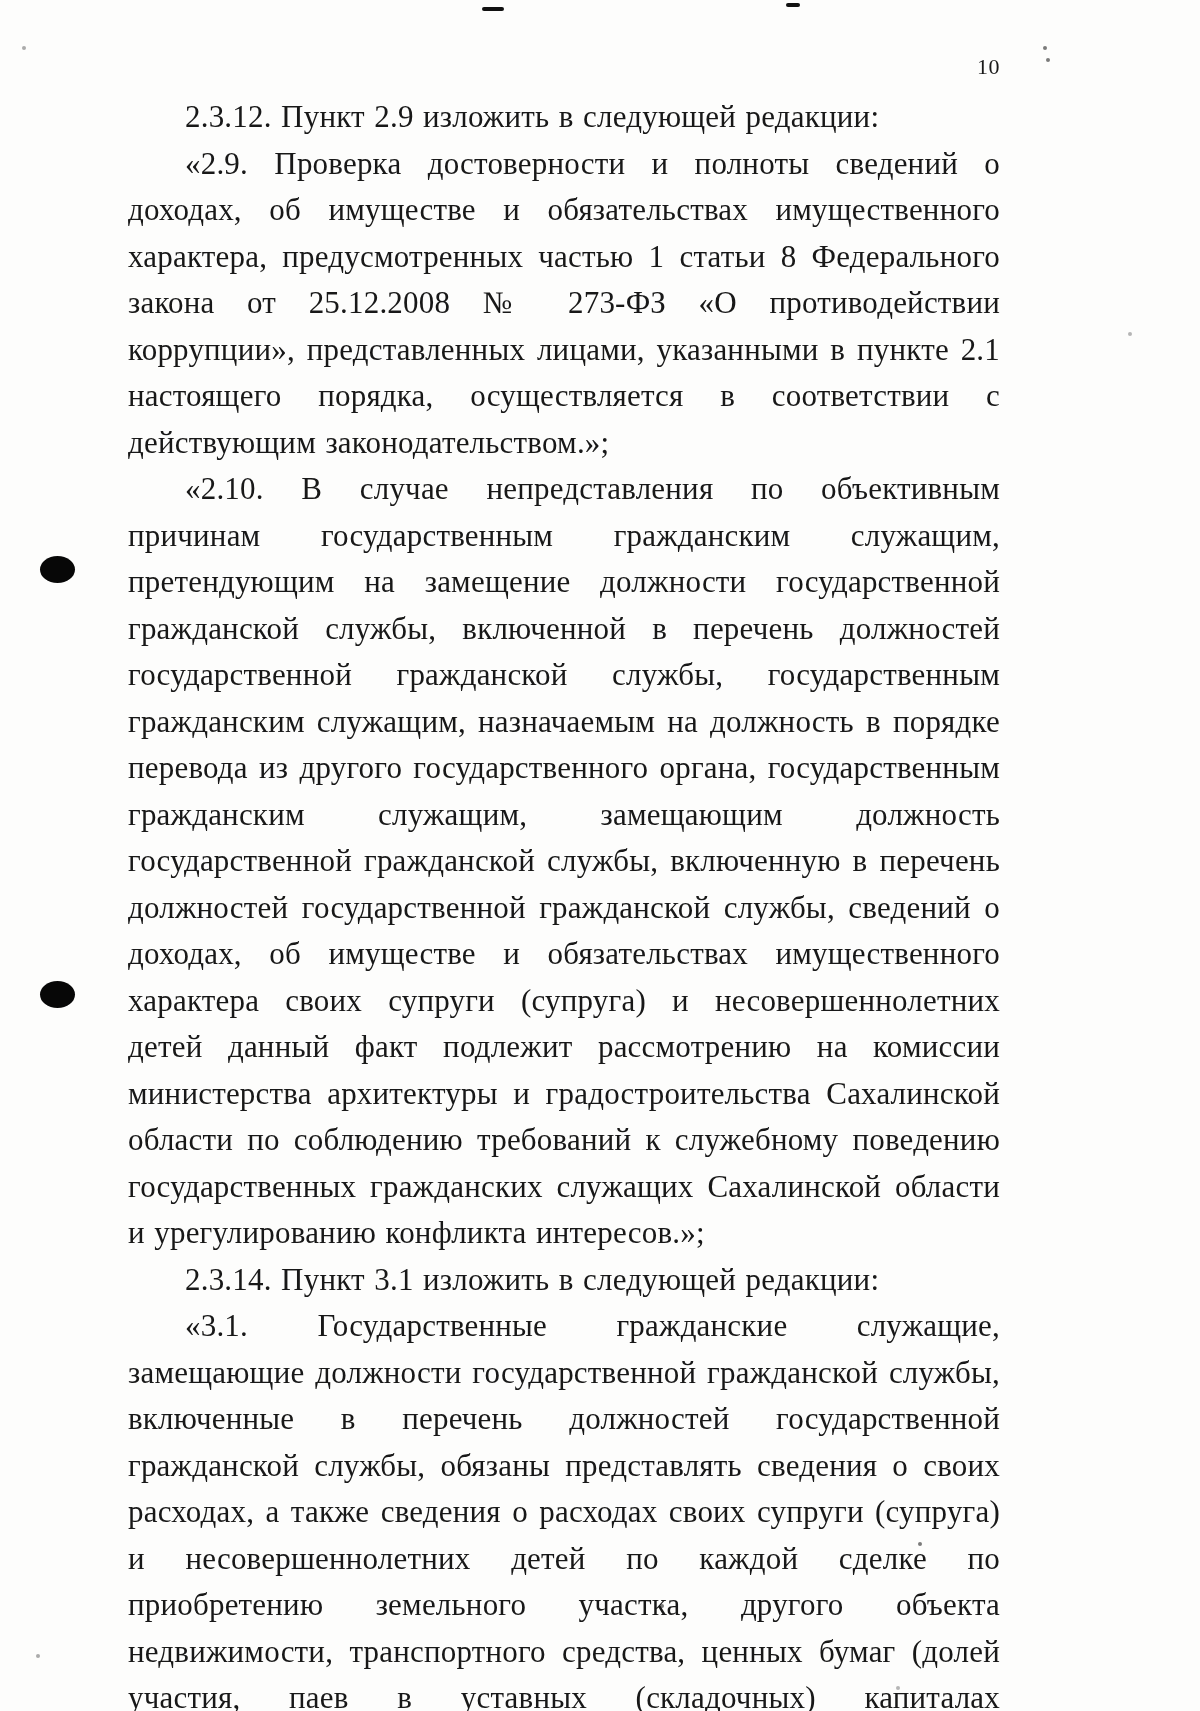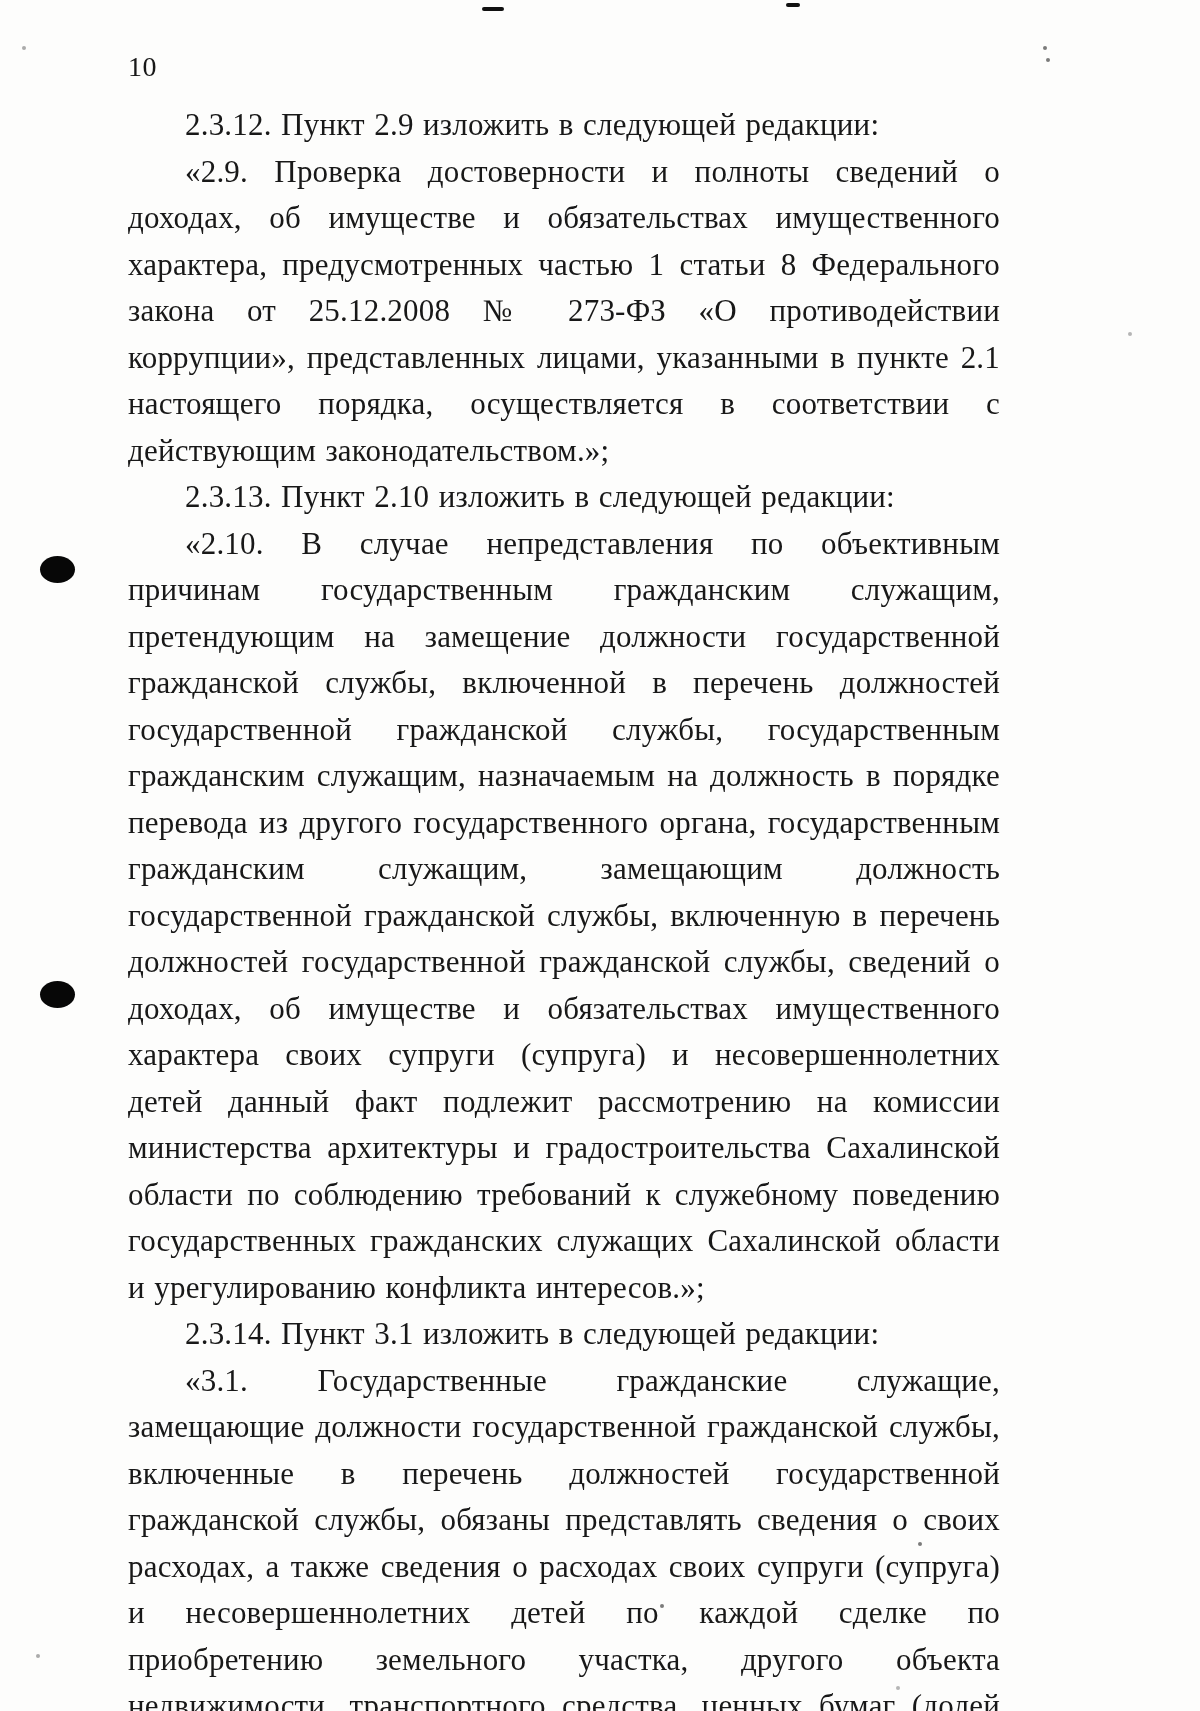--- a/index.html
+++ b/index.html
@@ -18,24 +18,24 @@
   }
 
   .sheet {
     position: absolute;
     inset: 0;
     background: #fdfdfc;
     padding: 52px 200px 0 128px;
   }
 
   .page-number {
-    text-align: left;
-    font-size: 28px;
+    text-align: right;
+    font-size: 22px;
     line-height: 30px;
-    margin-bottom: 20px;
+    margin-bottom: 12px;
     letter-spacing: 0.5px;
   }
 
   .content {
     font-size: 31px;
     line-height: 46.5px;
     text-align: justify;
     letter-spacing: 0.2px;
     word-spacing: 1.5px;
   }
@@ -95,19 +95,18 @@
   <div class="artifact speck speck-8"></div>
 
   <div class="punch punch-1"></div>
   <div class="punch punch-2"></div>
 
   <div class="page-number">10</div>
 
   <div class="content">
     <p class="para">2.3.12. Пункт 2.9 изложить в следующей редакции:</p>
     <p class="para">«2.9. Проверка достоверности и полноты сведений о доходах, об имуществе и обязательствах имущественного характера, предусмотренных частью 1 статьи 8 Федерального закона от 25.12.2008 № 273-ФЗ «О противодействии коррупции», представленных лицами, указанными в пункте 2.1 настоящего порядка, осуществляется в соответствии с действующим законодательством.»;</p>
-    <p class="para">2.3.13. Пункт 2.10 изложить в следующей редакции:</p>
     <p class="para">«2.10. В случае непредставления по объективным причинам государственным гражданским служащим, претендующим на замещение должности государственной гражданской службы, включенной в перечень должностей государственной гражданской службы, государственным гражданским служащим, назначаемым на должность в порядке перевода из другого государственного органа, государственным гражданским служащим, замещающим должность государственной гражданской службы, включенную в перечень должностей государственной гражданской службы, сведений о доходах, об имуществе и обязательствах имущественного характера своих супруги (супруга) и несовершеннолетних детей данный факт подлежит рассмотрению на комиссии министерства архитектуры и градостроительства Сахалинской области по соблюдению требований к служебному поведению государственных гражданских служащих Сахалинской области и урегулированию конфликта интересов.»;</p>
     <p class="para">2.3.14. Пункт 3.1 изложить в следующей редакции:</p>
     <p class="para continues">«3.1. Государственные гражданские служащие, замещающие должности государственной гражданской службы, включенные в перечень должностей государственной гражданской службы, обязаны представлять сведения о своих расходах, а также сведения о расходах своих супруги (супруга) и несовершеннолетних детей по каждой сделке по приобретению земельного участка, другого объекта недвижимости, транспортного средства, ценных бумаг (долей участия, паев в уставных (складочных) капиталах организаций), цифровых финансовых активов, цифровой валюты, совершенной им, его</p>
   </div>
 
 </div>
 
 </body></html>

